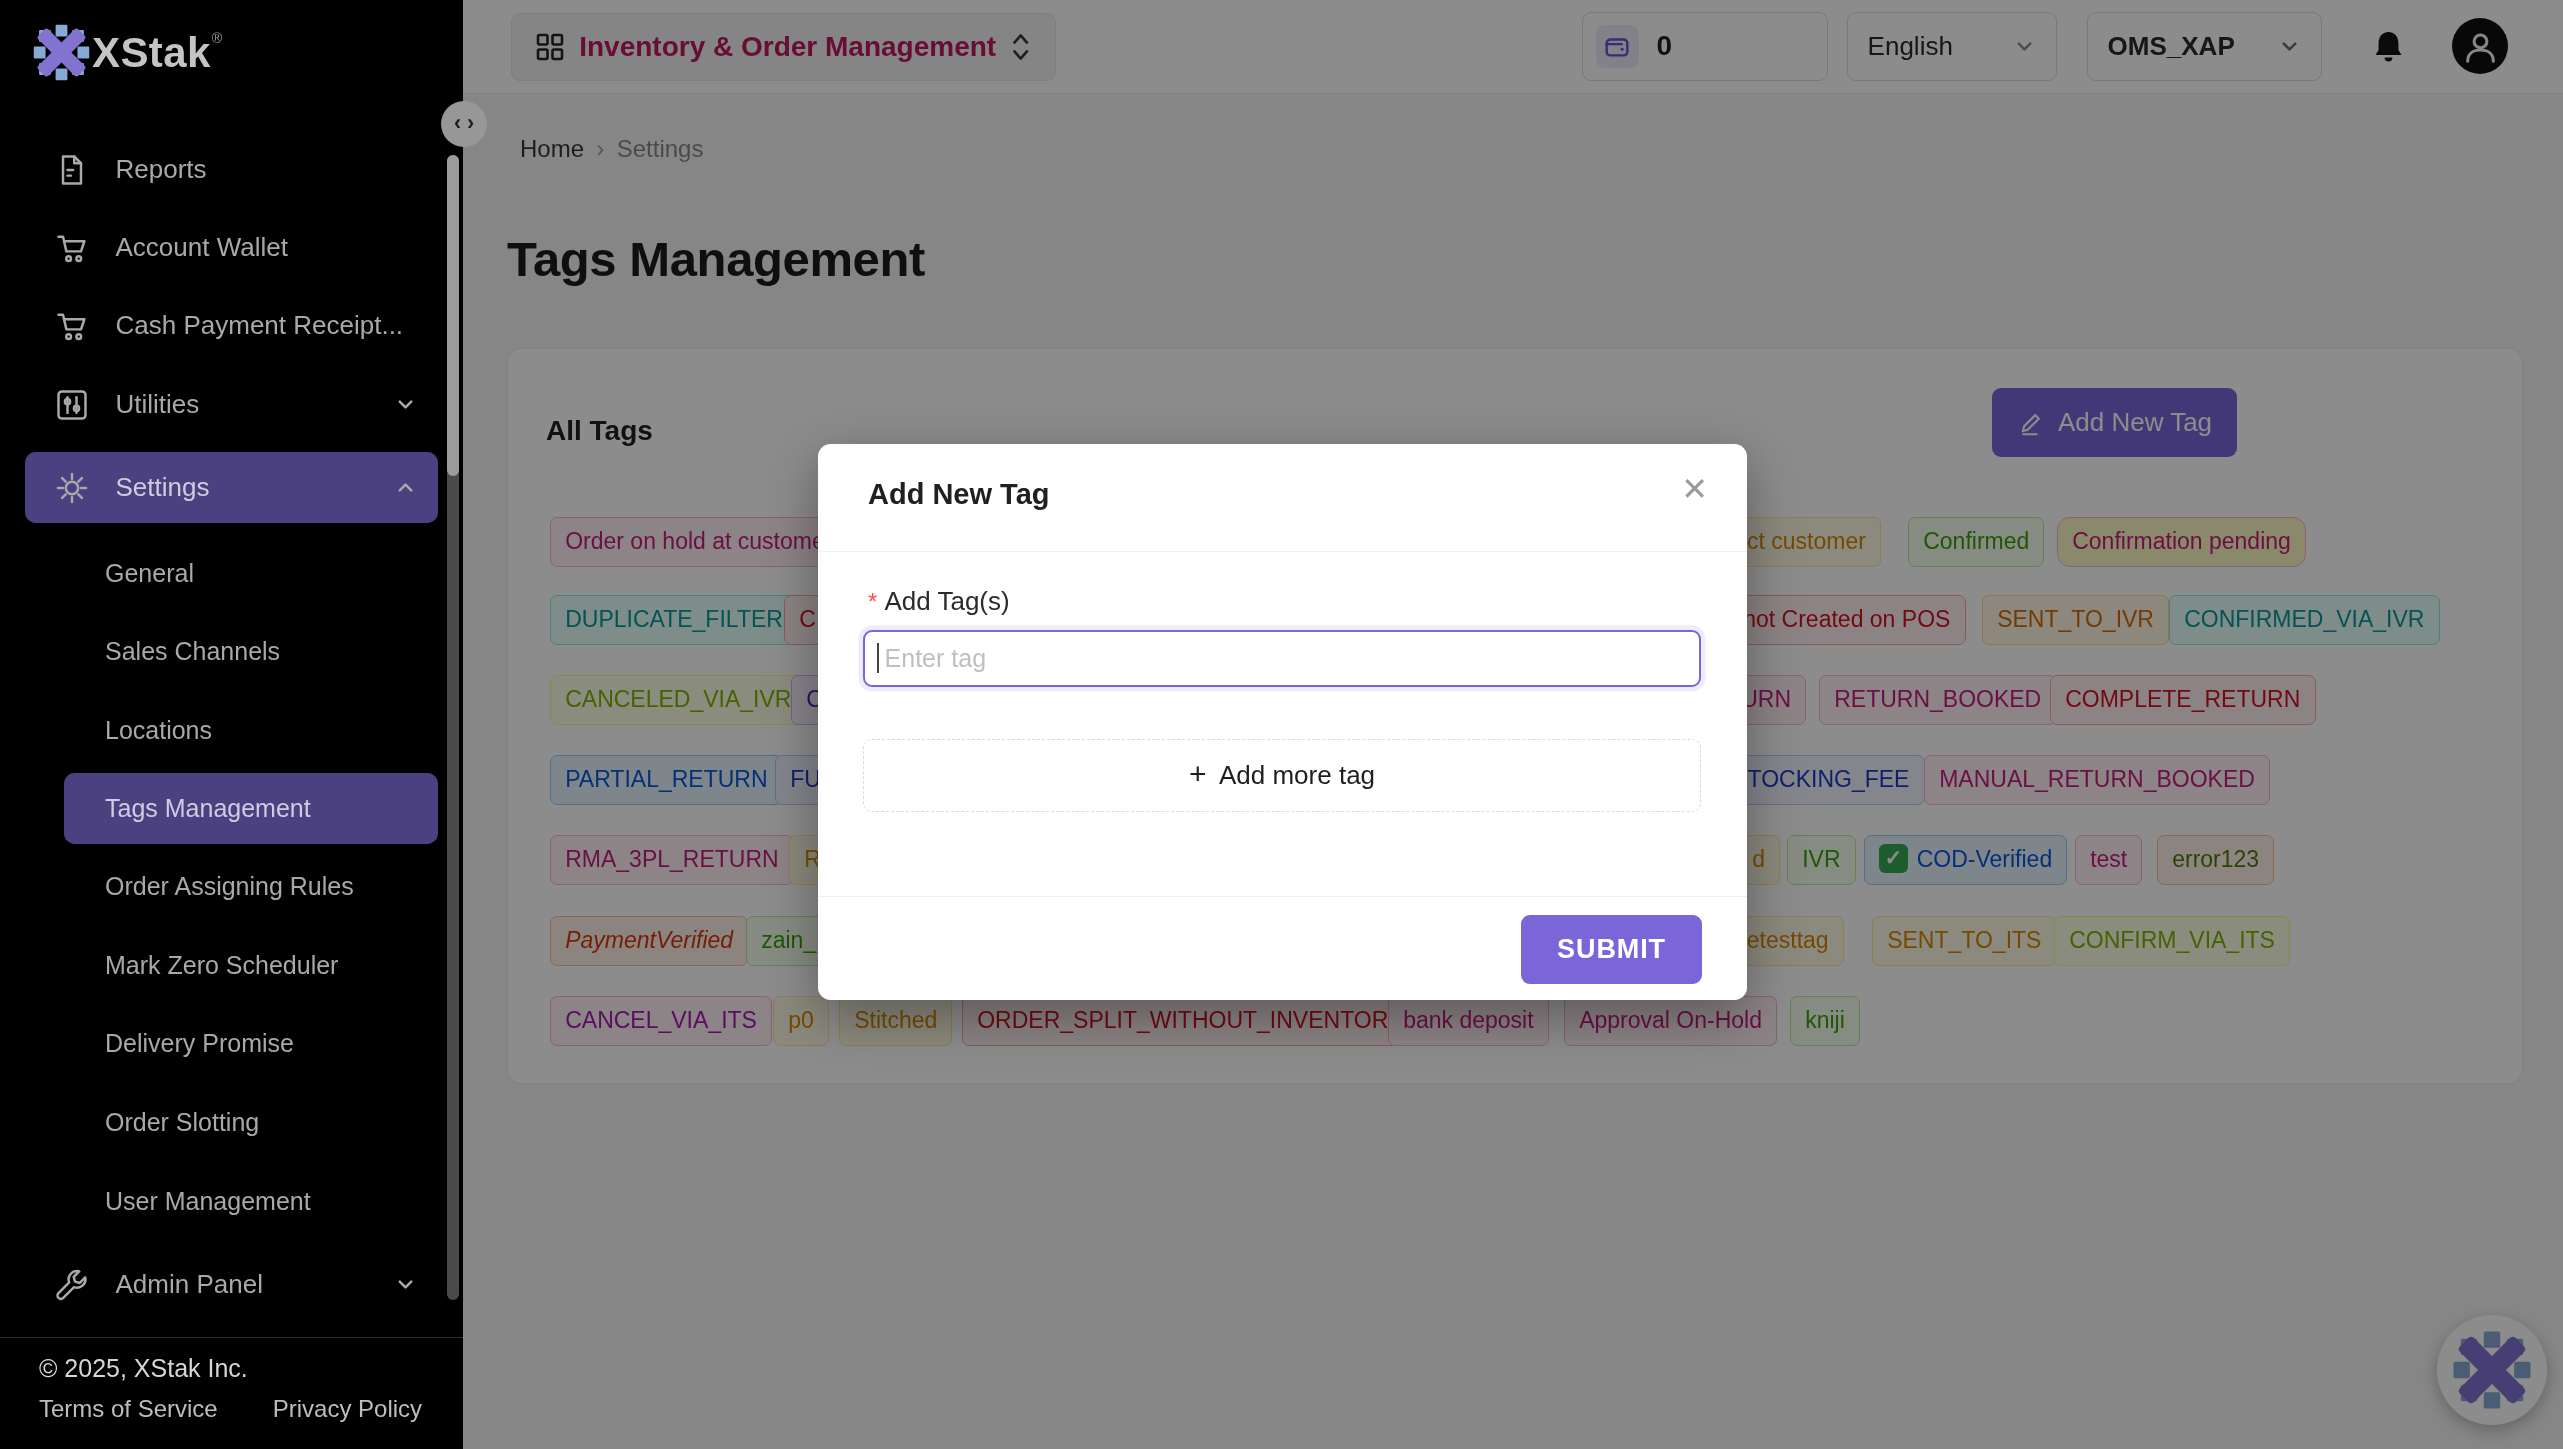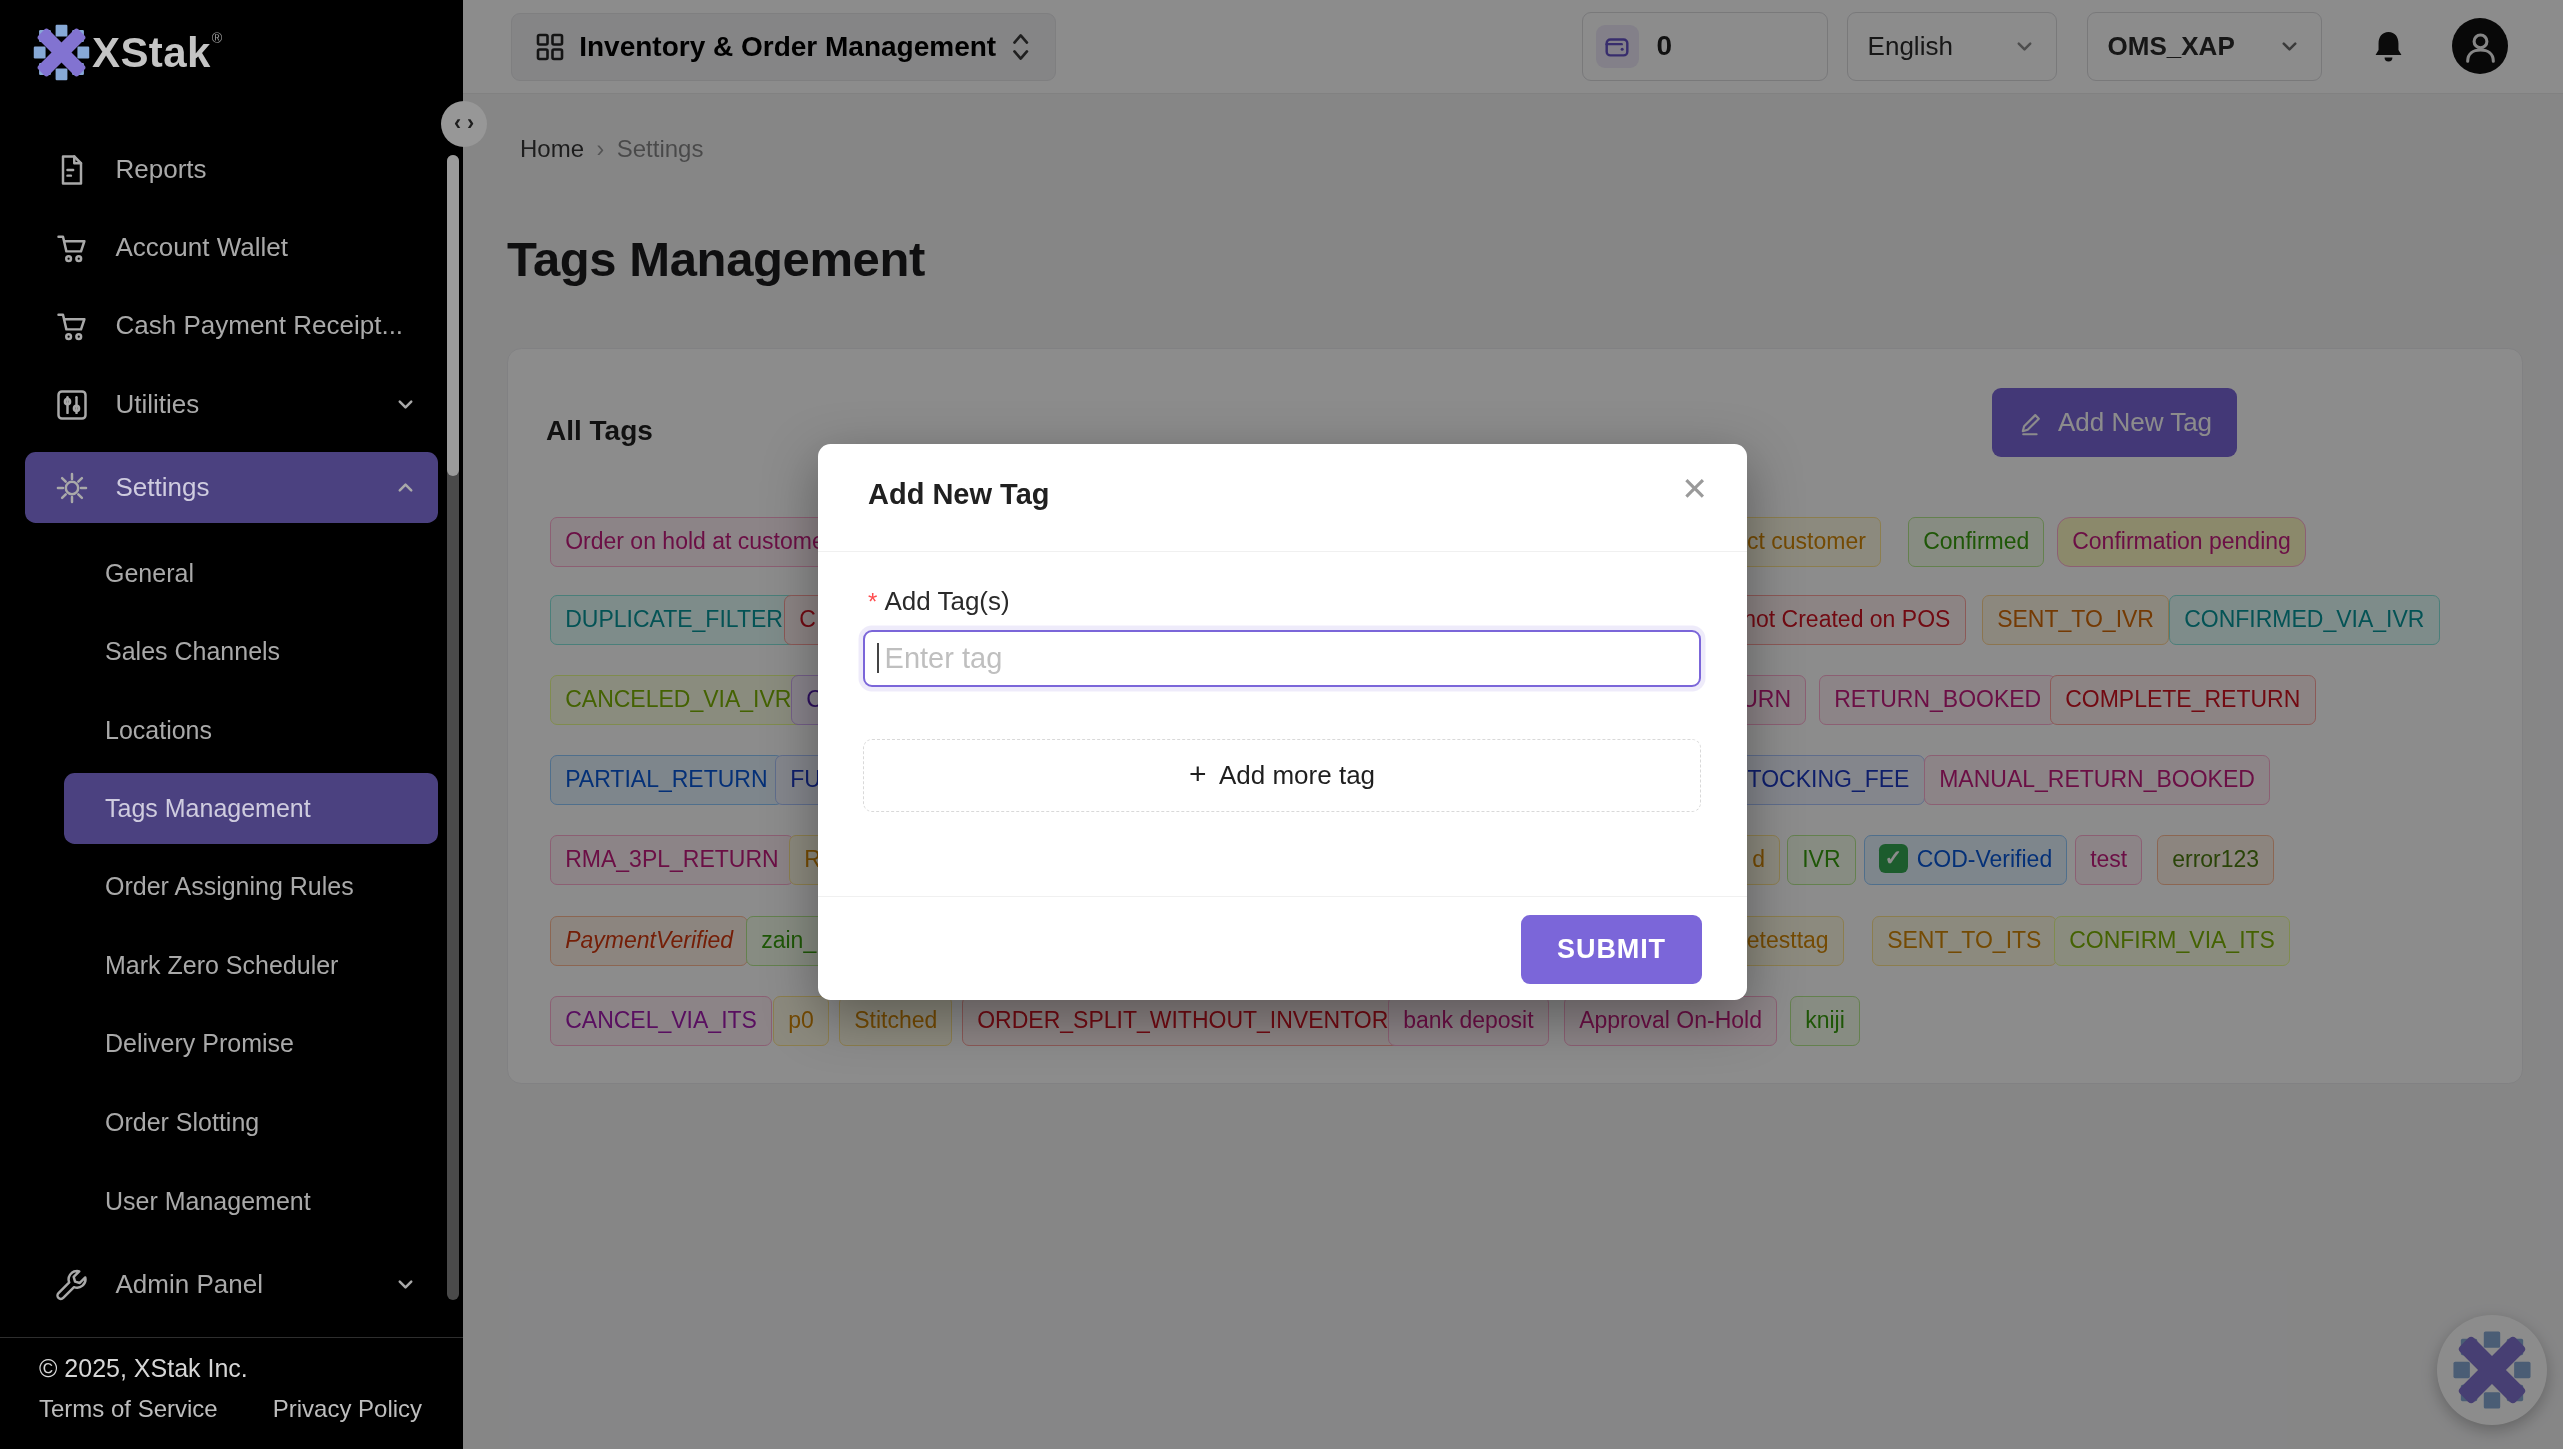--- a/index.html
+++ b/index.html
@@ -5,21 +5,21 @@
   html,body{margin:0;padding:0;background:#222;}
   .app{position:relative;width:2563px;height:1450px;overflow:hidden;
        font-family:"Liberation Sans", sans-serif;background:#f4f4f5;}
   svg{display:block}
 
   
   .topbar{position:absolute;left:463px;top:0;width:2100px;height:93px;background:#fff;
           border-bottom:0.9px solid #ebebeb;z-index:5;}
   .app-switcher{position:absolute;left:48px;top:13.4px;height:66px;padding:0 23px;
         display:flex;align-items:center;gap:14.2px;background:#f2f2f4;border-radius:9px;border:0.9px solid #e7e7ea;}
-  .app-switcher .lbl{font-size:28px;font-weight:600;color:#000000;}
+  .app-switcher .lbl{font-size:28px;font-weight:600;color:#be185d;}
   .tb-box{position:absolute;top:11.6px;height:69px;background:#fff;border:1.8px solid #dcdcdf;border-radius:9px;
           display:flex;align-items:center;box-sizing:border-box;}
   .wallet-box{left:1119px;width:246px;padding:0 12.5px;gap:18px;}
   .wallet-badge{width:43px;height:43px;border-radius:9px;background:#eeeafa;display:flex;align-items:center;justify-content:center;}
   .wallet-box .cnt{font-size:28px;font-weight:700;color:#1f1f1f;}
   .lang-box{left:1384px;width:210px;padding:0 19.6px;justify-content:space-between;}
   .tb-box .val{font-size:26px;color:#2a2a2a;}
   .tenant-box{left:1624px;width:235px;padding:0 19.6px;justify-content:space-between;}
   .bell-btn{position:absolute;left:1890px;top:18px;width:71px;height:57px;display:flex;align-items:center;justify-content:center;}
   .avatar{position:absolute;left:1989px;top:18px;width:56px;height:56px;border-radius:50%;background:#101010;
@@ -52,21 +52,21 @@
   .mask{position:absolute;left:463px;top:0;width:2100px;height:1450px;background:rgba(0,0,0,0.45);z-index:40;}
   .modal{position:absolute;left:818px;top:444px;width:929px;height:556px;background:#fff;border-radius:12.5px;
          box-shadow:0 16px 53px rgba(0,0,0,0.35);z-index:50;}
   .modal-title{position:absolute;left:50px;top:34px;font-size:29px;font-weight:600;color:#202020;}
   .modal-close{position:absolute;right:39px;top:28.5px;font-size:32px;color:#9a9a9a;line-height:32px;cursor:pointer;}
   .modal-hr{position:absolute;left:0;top:107px;width:100%;height:0;border-top:1.8px solid #f0f0f0;}
   .modal-label{position:absolute;left:50px;top:142px;font-size:26px;color:#2a2a2a;}
   .req{color:#ff4d4f;margin-right:7.1px;font-size:24px;}
   .modal-input{position:absolute;left:45px;top:186px;width:838px;height:57px;box-sizing:border-box;
       border:2.2px solid #7b66d9;border-radius:9px;box-shadow:0 0 0 4.5px rgba(123,102,217,0.13);
-      font-size:29px;color:#333;padding:0 16px 0 19.6px;outline:none;font-family:"Liberation Sans",sans-serif;}
+      font-size:25px;color:#333;padding:0 16px 0 19.6px;outline:none;font-family:"Liberation Sans",sans-serif;}
   .modal-input::placeholder{color:#bfbfbf;}
   .caret{position:absolute;left:59px;top:199px;width:1.8px;height:30px;background:#444;}
   .btn-more{position:absolute;left:45px;top:295px;width:838px;height:73px;background:#fff;
       border:1.8px dashed #d9d9d9;border-radius:9px;font-size:26px;color:#1f1f1f;z-index:2;}
   .btn-more .plus{font-size:30px;font-weight:400;margin-top:-3.6px;}
   .modal-fhr{position:absolute;left:0;top:452px;width:100%;height:0;border-top:1.8px solid #f0f0f0;}
   .btn-submit{position:absolute;right:45px;top:471px;height:69px;padding:0 36px;background:#7b66d9;color:#fff;
       font-size:27px;font-weight:600;letter-spacing:0.9px;}
 
   

